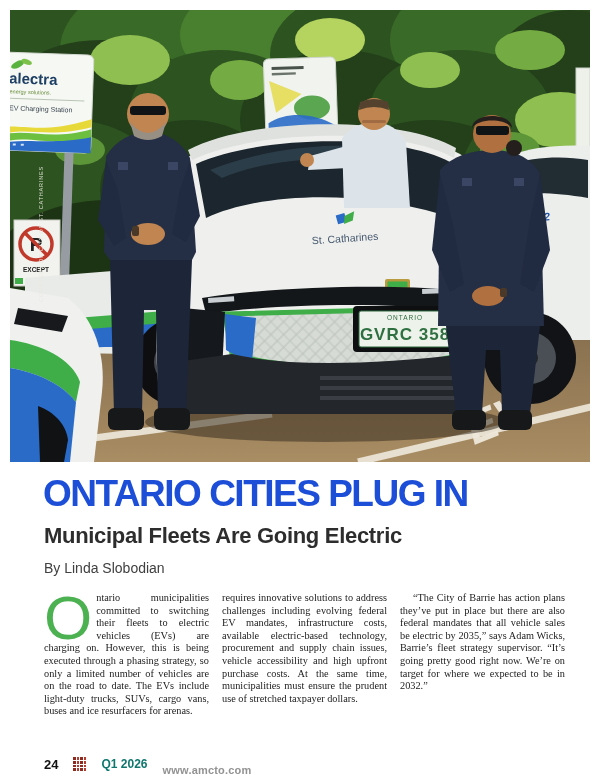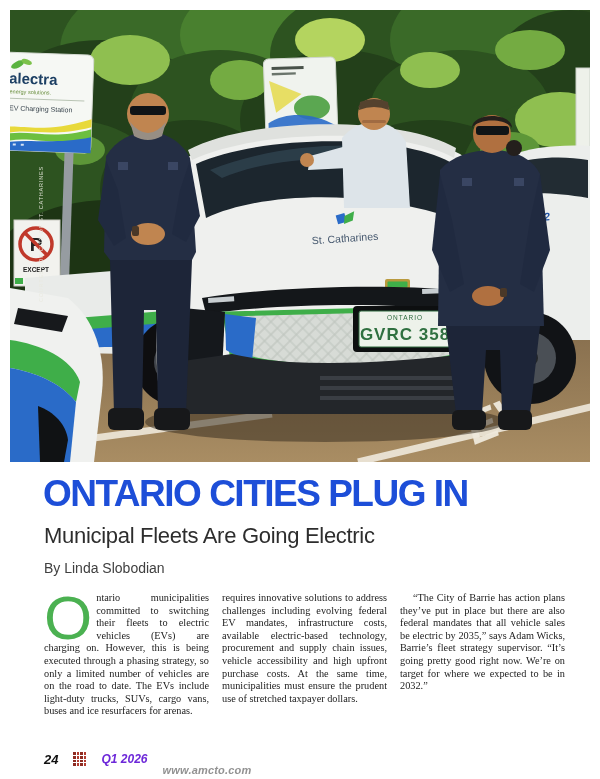--- a/index.html
+++ b/index.html
@@ -5,39 +5,39 @@
   html,body{margin:0;padding:0;background:#ffffff;}
   .page{position:relative;width:600px;height:779px;background:#ffffff;overflow:hidden;
         font-family:"Liberation Sans",sans-serif;}
   
   .photo{position:absolute;left:10px;top:10px;width:580px;height:452px;overflow:hidden;}
   .photo svg{display:block;}
   svg text{font-family:"Liberation Sans",sans-serif;}
   
   .headline{position:absolute;left:43px;top:473px;font-size:37px;font-weight:700;
             letter-spacing:-1.5px;color:#1d4ed8;white-space:nowrap;}
-  .subtitle{position:absolute;left:44px;top:523px;font-size:22px;font-weight:400;
+  .subtitle{position:absolute;left:44px;top:523px;font-size:22px;font-weight:700;
             letter-spacing:-0.3px;color:#2d2d2d;white-space:nowrap;}
   .byline{position:absolute;left:44px;top:560px;font-size:14px;color:#404040;}
   
   .columns{position:absolute;left:44px;top:592px;width:521px;display:flex;gap:13px;}
   .col{width:165px;font-family:"Liberation Serif",serif;font-size:10.3px;line-height:12.6px;
        text-align:justify;color:#1b1b1b;hyphens:auto;-webkit-hyphens:auto;}
   .col p{margin:0;}
   .col p.indent{text-indent:13px;}
   .dropcap{float:left;font-family:"Liberation Sans",sans-serif;font-weight:400;
            font-size:62px;line-height:48px;color:#4bb151;margin:2px 4px 0 0;}
   
-  .footer{position:absolute;left:44px;top:752px;display:flex;gap:15px;font-style:italic;}
+  .footer{position:absolute;left:44px;top:752px;display:flex;align-items:center;gap:15px;}
   .pagenum{font-size:13px;font-weight:700;color:#111;}
   .amcto-logo{width:13px;height:14px;display:grid;grid-template-columns:repeat(4,1fr);
               grid-template-rows:repeat(4,1fr);gap:1px;}
   .amcto-logo i{background:#b23c30;}
   .amcto-logo i:nth-child(odd){background:#8e2b21;}
-  .issue{font-size:12px;font-weight:700;color:#6d28d9;}
+  .issue{font-size:12px;font-weight:700;color:#0f766e;}
   .site{font-size:11px;font-weight:700;color:#929292;letter-spacing:.2px;margin-top:12px;}
 </style>
 </head>
 <body>
 
 <div class="page">
 
   <div class="photo">
     <svg width="580" height="452" viewBox="0 0 580 452">
       <defs>

